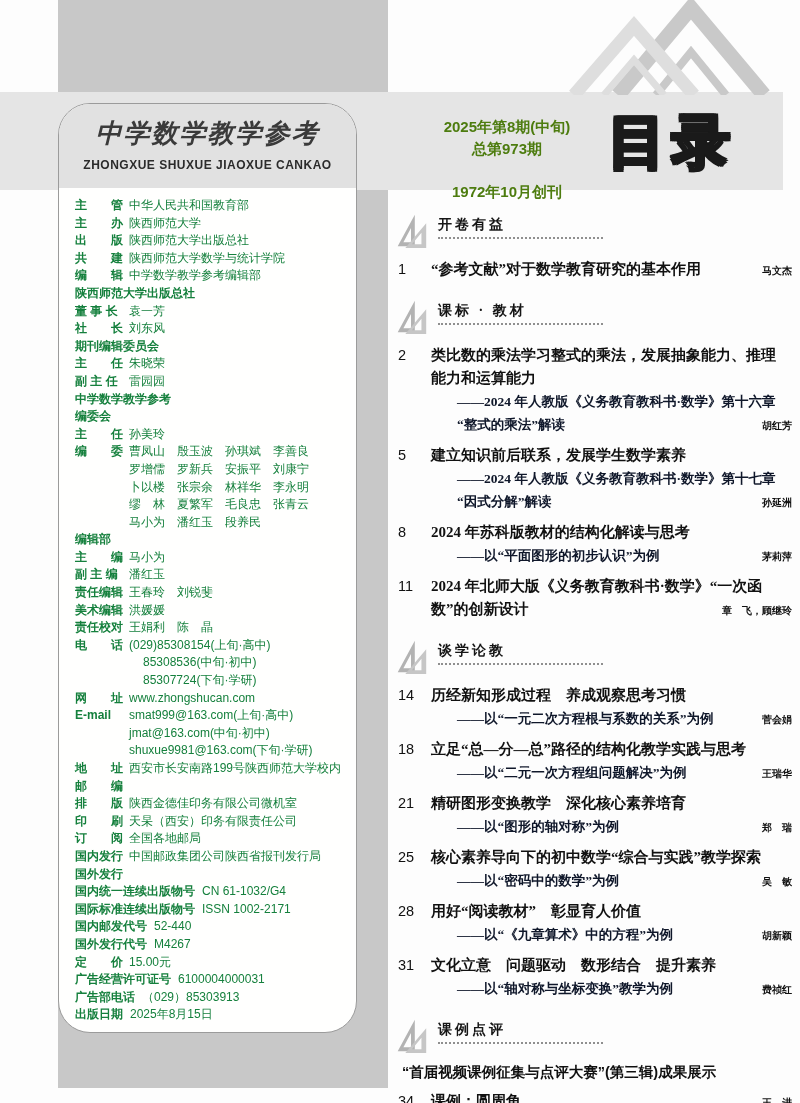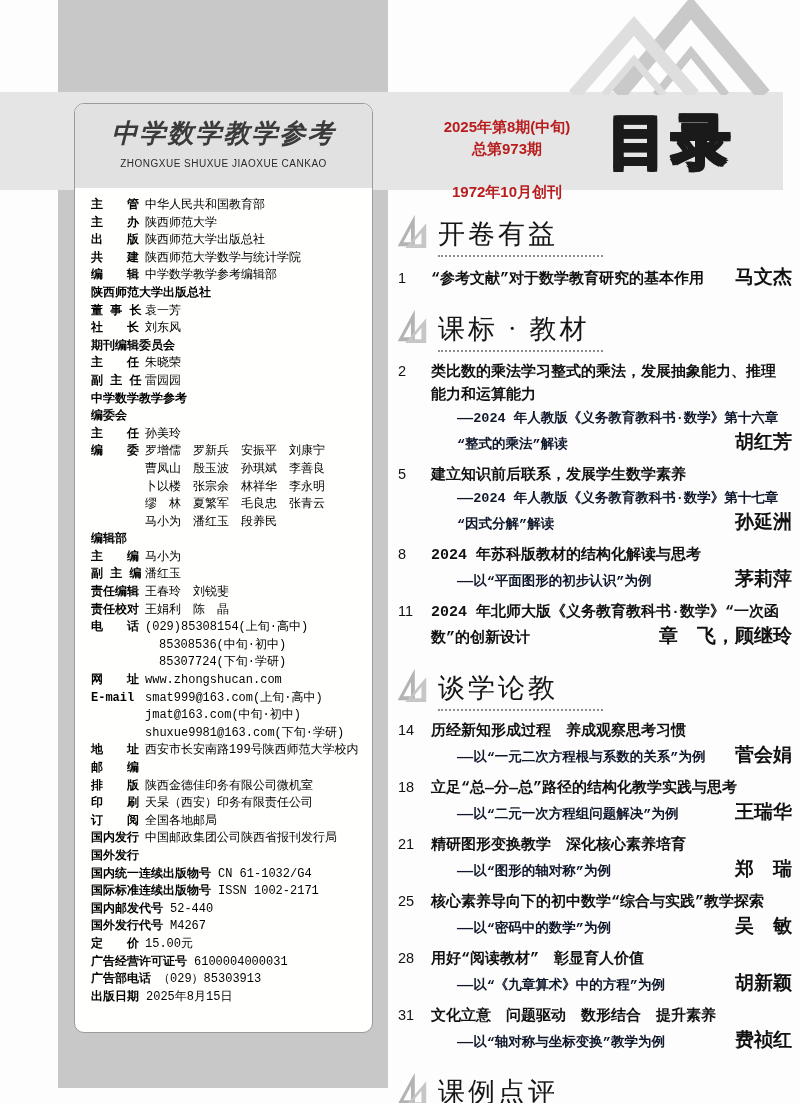--- a/index.html
+++ b/index.html
@@ -18,75 +18,75 @@
   }
   .band {
     position:absolute; left:0; top:92px; width:783px; height:98px;
     background:var(--c-band,#e5e5e5);
   }
   .deco { position:absolute; right:2px; top:0; }
 
   
   .issue {
     position:absolute; left:412px; top:116px; width:190px;
-    text-align:center; font-weight:bold; font-size:15px; line-height:22px; color:#b91c1c;
+    text-align:center; font-weight:bold; font-size:15px; line-height:22px; color:#4d7c0f;
   }
   .issue .founded { margin-top:21px; }
   .logo {
     position:absolute; left:608px; top:104px;
     font-size:58px; font-weight:bold; letter-spacing:6px; color:#ffffff;
     -webkit-text-stroke:2.5px #1a1a1a;
     text-shadow:
       2px 0 0 #1a1a1a,-2px 0 0 #1a1a1a,0 2px 0 #1a1a1a,0 -2px 0 #1a1a1a,
       2px 2px 0 #1a1a1a,-2px -2px 0 #1a1a1a,2px -2px 0 #1a1a1a,-2px 2px 0 #1a1a1a;
     font-family:"Liberation Sans", sans-serif;
   }
 
   
   .card {
-    position:absolute; left:74px; top:103px; width:299px; height:930px;
-    background:#fffffe; border:1px solid #9b9b9b; border-radius:10px;
+    position:absolute; left:58px; top:103px; width:299px; height:930px;
+    background:#fffffe; border:1px solid #9b9b9b; border-radius:32px;
     overflow:hidden;
   }
   .card-header {
     height:84px; background:var(--c-cardheader,#e1e1e1);
     text-align:center; padding-top:12px;
   }
   .callig {
     font-family:"Liberation Serif", serif;
     font-style:italic; font-weight:bold; font-size:26px; letter-spacing:2px; color:#3a3a3a;
   }
-  .pinyin { margin-top:7px; font-weight:normal; font-size:10px; letter-spacing:0.5px; color:#2b2b2b; }
-
-  .card-body { padding:9px 10px 0 16px; font-size:12px; line-height:17.6px; color:#000000;font-family:Liberation Mono, monospace; }
+  .pinyin { margin-top:7px; font-weight:bold; font-size:12px; letter-spacing:0.5px; color:#2b2b2b; }
+
+  .card-body { padding:9px 10px 0 16px; font-size:12px; line-height:17.6px; color:#15803d; }
   .m-row { display:flex; align-items:flex-start; }
   .m-label { flex:none; width:54px; font-weight:bold; white-space:pre; }
   .m-val { flex:1; min-width:0; }
   .m-val .cont { padding-left:14px; }
   .m-header { font-weight:bold; }
   .m-wide .wlabel { font-weight:bold; }
   .m-wide .wval { margin-left:7px; }
 
   
   .toc { position:absolute; left:398px; top:196px; width:394px; }
   .sec-header { display:flex; align-items:flex-start; gap:8px; margin:16px 0 8px -6px; }
   .sec-icon { flex:none; width:38px; height:40px; margin-top:-2px; }
   .sec-block { padding-top:4px; }
   .sec-title {
     font-family:"Liberation Serif", serif;
-    font-size:27px; font-weight:normal; letter-spacing:3px; color:#161616;
+    font-size:14px; font-weight:bold; letter-spacing:3px; color:#161616;
   }
   .sec-dots { width:165px; border-bottom:2px dotted #8f8f8f; margin-top:3px; }
   .toc-item { margin-bottom:7px; }
   .ti-row { display:flex; align-items:baseline; line-height:23px; }
   .ti-page { flex:none; width:33px; font-size:14.5px; color:#111; }
-  .ti-text { flex:1; min-width:0; font-family:Liberation Mono, monospace; font-weight:600; }
+  .ti-text { flex:1; min-width:0; font-family:Liberation Serif, serif; font-weight:600; }
   .ti-row.main .ti-text, .ti-row.main2 .ti-text { font-size:15px; color:#111; }
   .ti-row.sub .ti-text, .ti-row.sub2 .ti-text { font-size:13.5px; padding-left:26px; color:#0f172a; }
-  .ti-author { flex:none; margin-left:8px; font-size:19px; font-family:"Liberation Serif", serif; font-weight:600; color:#111; }
+  .ti-author { flex:none; margin-left:8px; font-size:10px; font-family:"Liberation Serif", serif; font-weight:600; color:#111; }
   .sec-note { font-weight:bold; font-size:14.5px; margin:2px 0 8px 4px; color:#101010; }
 </style>
 </head>
 <body>
 
 <div class="backdrop"></div>
 <div class="band"></div>
 
 <svg class="deco" width="242" height="95" viewBox="0 0 242 95" aria-hidden="true">
   <path d="M62 95 L135 8 L208 95" fill="none" stroke="#c9c9c9" stroke-width="15"></path>
@@ -168,22 +168,22 @@
       <div class="m-header">编委会</div>
       <div class="m-row">
         <span class="m-label">主　　任</span>
         <div class="m-val">
           <div>孙美玲</div>
         </div>
       </div>
       <div class="m-row">
         <span class="m-label">编　　委</span>
         <div class="m-val">
+          <div>曹凤山　殷玉波　孙琪斌　李善良</div>
           <div>罗增儒　罗新兵　安振平　刘康宁</div>
-          <div>曹凤山　殷玉波　孙琪斌　李善良</div>
           <div>卜以楼　张宗余　林祥华　李永明</div>
           <div>缪　林　夏繁军　毛良忠　张青云</div>
           <div>马小为　潘红玉　段养民</div>
         </div>
       </div>
       <div class="m-header">编辑部</div>
       <div class="m-row">
         <span class="m-label">主　　编</span>
         <div class="m-val">
           <div>马小为</div>
@@ -192,20 +192,26 @@
       <div class="m-row">
         <span class="m-label">副 主 编</span>
         <div class="m-val">
           <div>潘红玉</div>
         </div>
       </div>
       <div class="m-row">
         <span class="m-label">责任编辑</span>
         <div class="m-val">
           <div>王春玲　刘锐斐</div>
+        </div>
+      </div>
+      <div class="m-row">
+        <span class="m-label">美术编辑</span>
+        <div class="m-val">
+          <div>洪媛媛</div>
         </div>
       </div>
       <div class="m-row">
         <span class="m-label">责任校对</span>
         <div class="m-val">
           <div>王娟利　陈　晶</div>
         </div>
       </div>
       <div class="m-row">
         <span class="m-label">电　　话</span>

